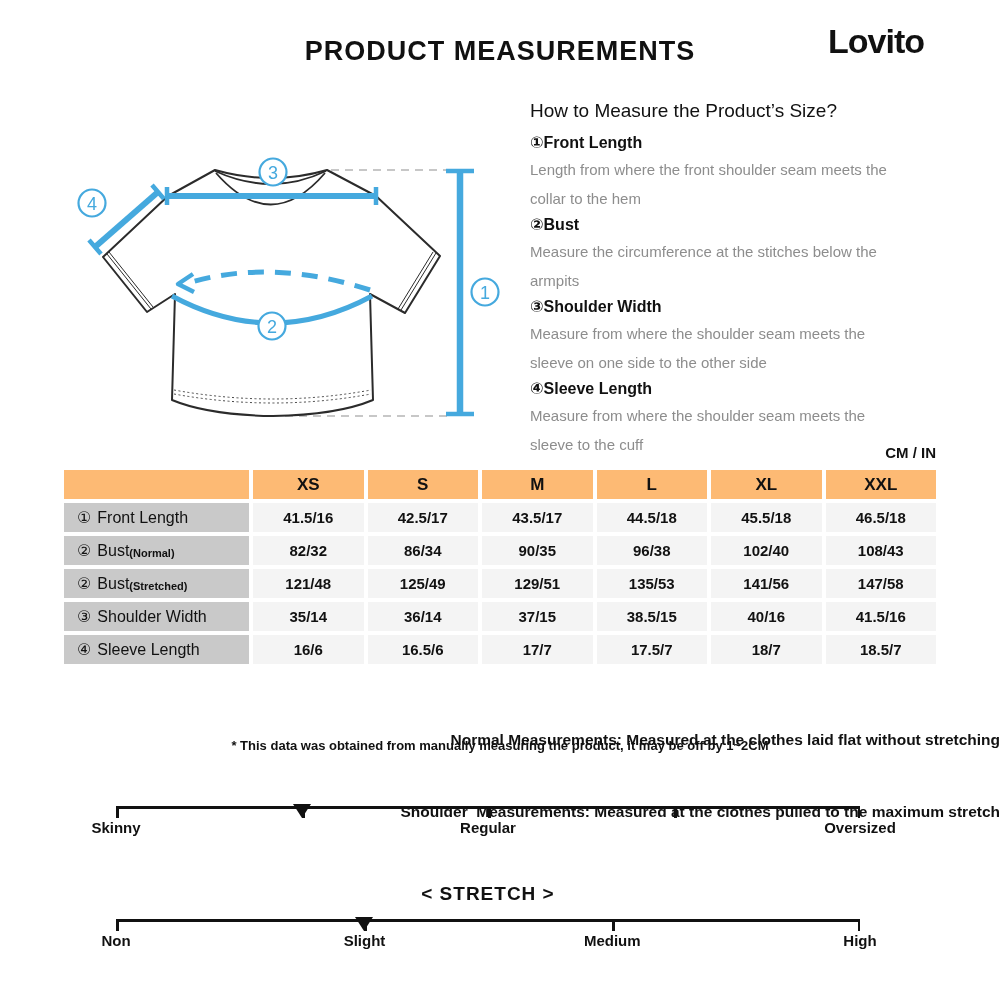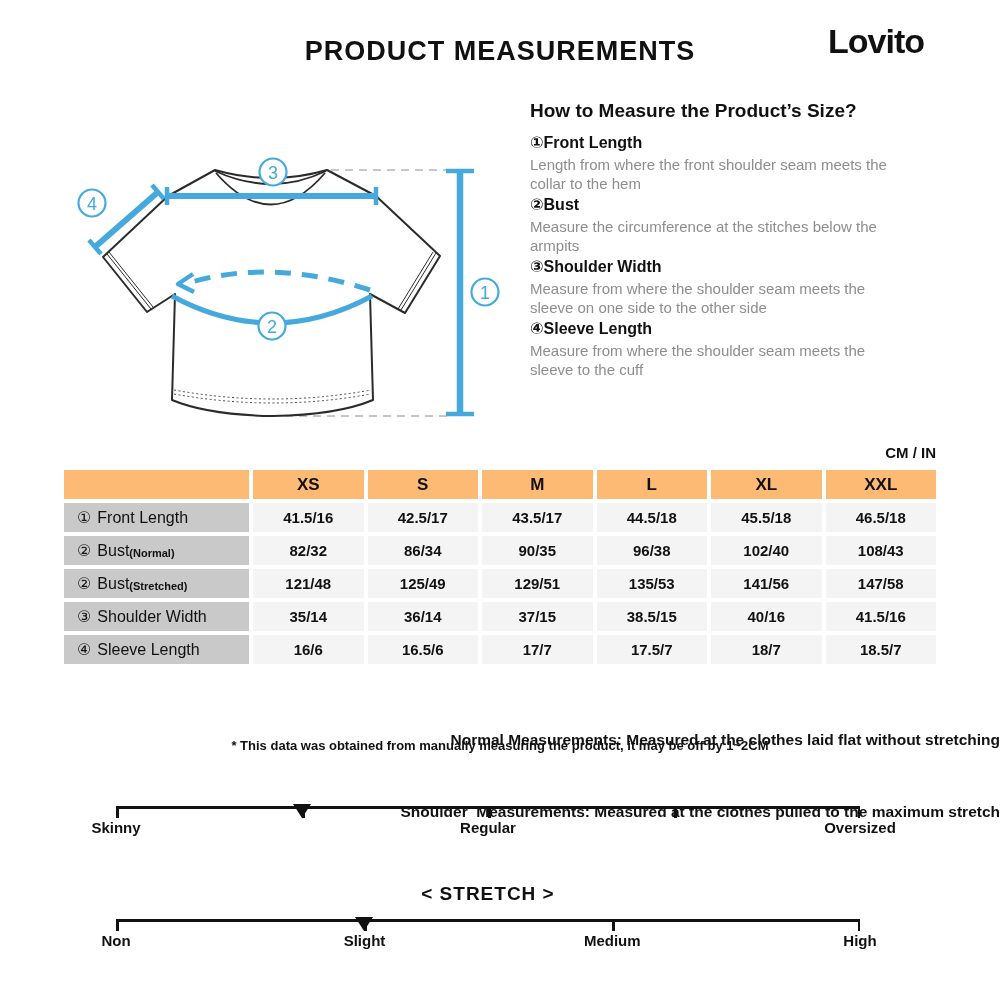--- a/index.html
+++ b/index.html
@@ -6,23 +6,23 @@
   html,body { width:1000px; height:1000px; background:#fff; position:relative;
     font-family:"Liberation Sans","DejaVu Sans",sans-serif; color:#111; overflow:hidden; }
 
   
   .page-title { position:absolute; top:36px; left:0; width:100%; text-align:center;
     font-size:27px; font-weight:bold; letter-spacing:1px; }
   .brand-logo { position:absolute; top:22px; right:76px; font-size:34px; font-weight:bold; letter-spacing:-1px; }
 
   
   .howto { position:absolute; left:530px; top:100px; width:372px; }
-  .howto-title { font-size:19px; font-weight:bold; margin-bottom:9px; }
+  .howto-title { font-size:19px; font-weight:normal; margin-bottom:9px; }
   .hitem-title { font-size:16px; font-weight:bold; line-height:24px; }
-  .hitem-desc  { font-size:15px; color:#8d8d8d; line-height:19px; }
+  .hitem-desc  { font-size:15px; color:#8d8d8d; line-height:29px; }
 
   
   .diagram { position:absolute; left:55px; top:140px; width:460px; height:300px; }
   .diagram svg { width:100%; height:100%; display:block; }
   .shirt  { fill:#fff; stroke:#2b2b2b; stroke-width:2; stroke-linejoin:round; }
   .cline  { fill:none; stroke:#2b2b2b; stroke-width:1.8; }
   .stitch { fill:none; stroke:#4a4a4a; stroke-width:1; stroke-dasharray:2 2.5; }
   .guide  { fill:none; stroke:#c7c7c7; stroke-width:2; stroke-dasharray:8 6; }
   .meas   { fill:none; stroke-linecap:butt; }
   .mnum   { font-size:18px; text-anchor:middle; }

